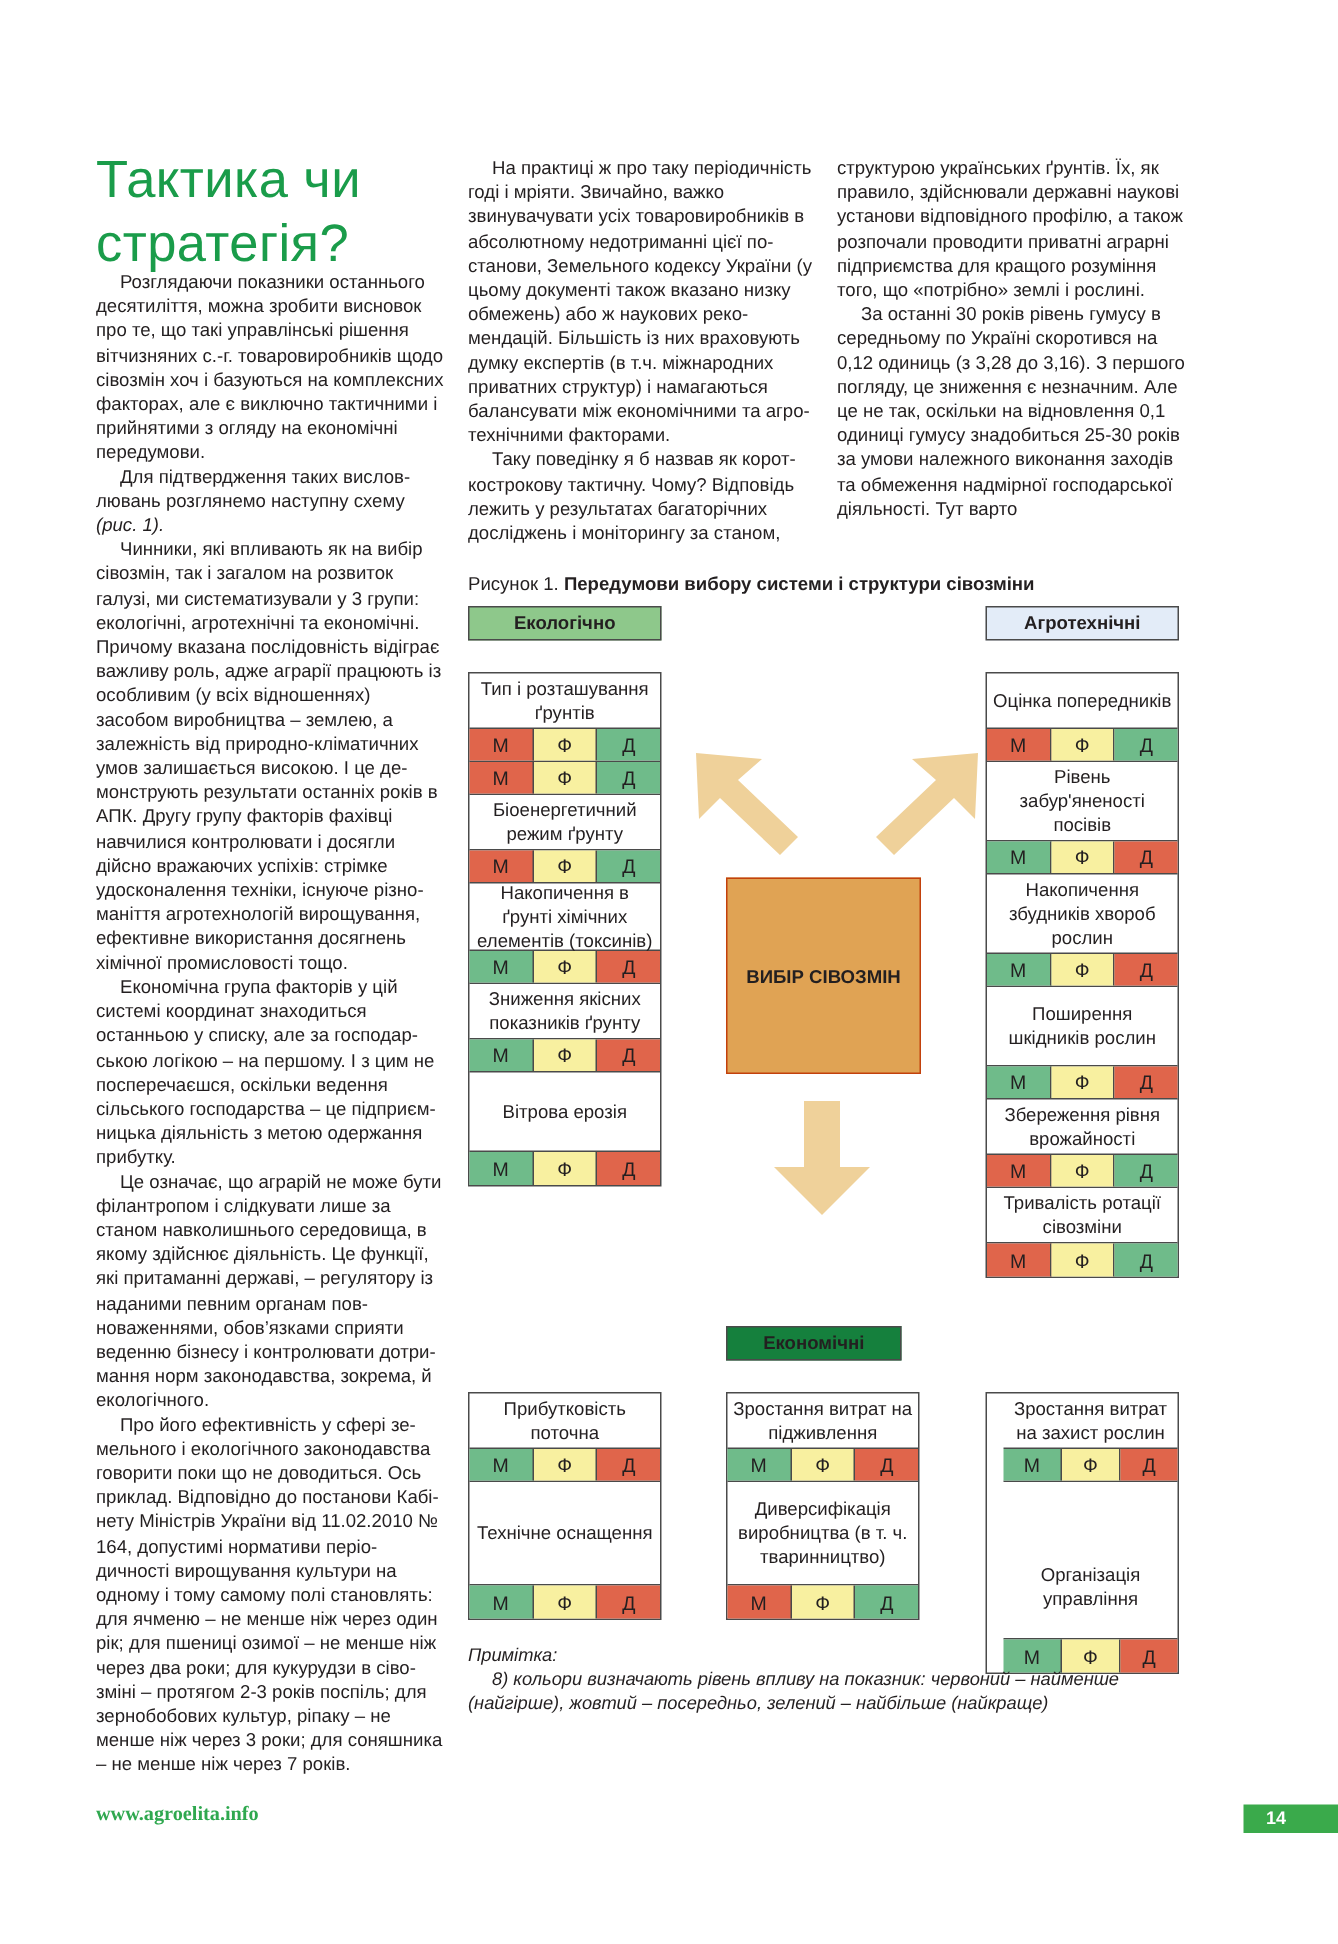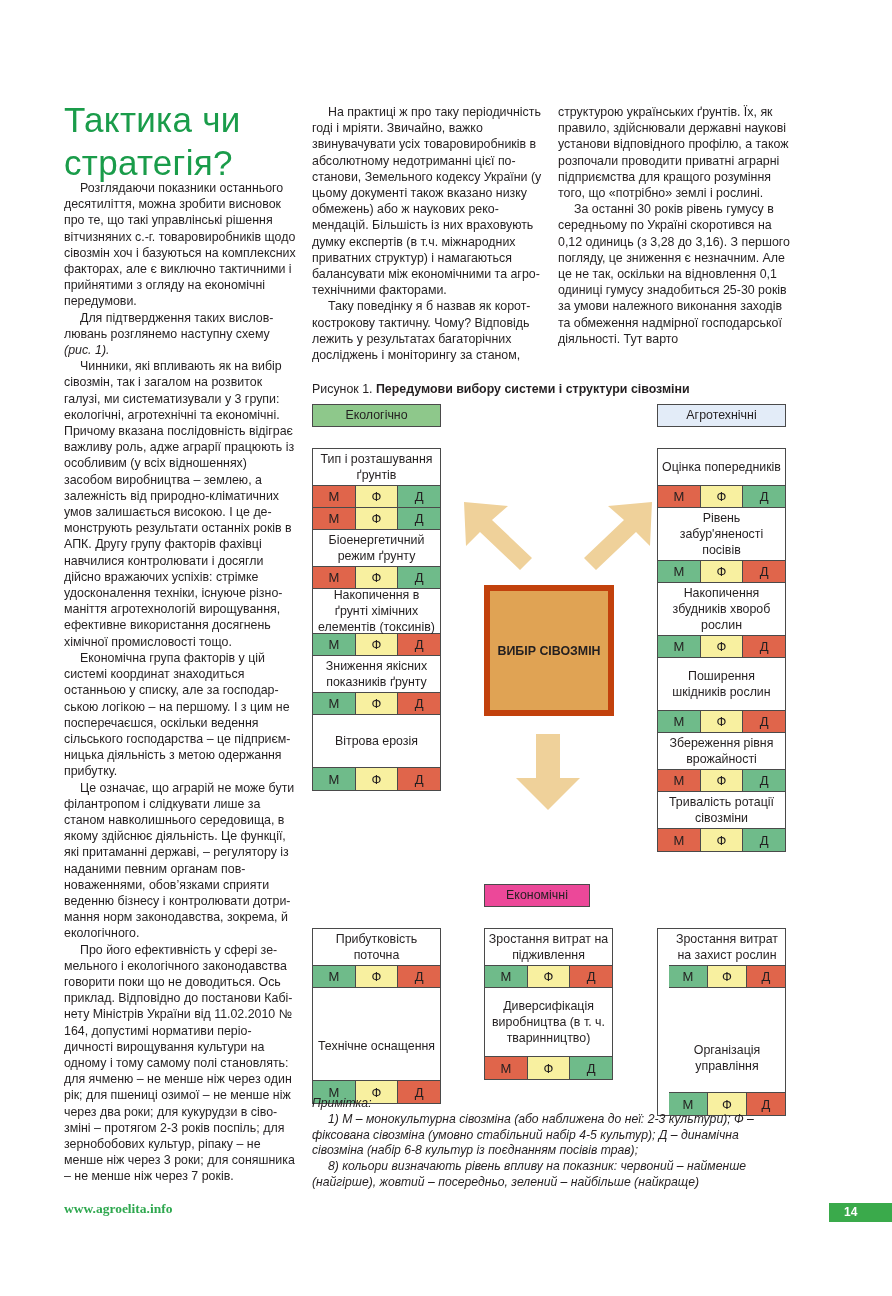--- a/index.html
+++ b/index.html
@@ -12,36 +12,36 @@
   .col p { text-indent: 0; }
   .col p.ind { text-indent: 16px; }
   .col1 { left: 64px; top: 180px; width: 232px; }
   .col2 { left: 312px; top: 104px; width: 232px; }
   .col3 { left: 558px; top: 104px; width: 234px; }
   .italic { font-style: italic; }
 
   .caption { position: absolute; left: 312px; top: 382px; font-size: 12.4px; color: #231f20; }
   .caption b { font-weight: bold; }
 
-  .hdr { position: absolute; height: 23px; border: 1px solid #4a4a4a; font-weight: normal; font-size: 12.4px; text-align: center; line-height: 21px; color: #231f20; }
+  .hdr { position: absolute; height: 23px; border: 1px solid #4a4a4a; font-weight: bold; font-size: 12.4px; text-align: center; line-height: 21px; color: #231f20; }
   .hdr-eco { left: 312px; top: 404px; width: 129px; background: #8ec88b; }
   .hdr-agro { left: 657px; top: 404px; width: 129px; background: #e3ecf8; }
-  .hdr-econ { left: 484px; top: 884px; width: 106px; background: #ec4899; }
+  .hdr-econ { left: 484px; top: 884px; width: 117px; background: #15803d; }
 
   .box { position: absolute; border: 1px solid #4a4a4a; background: #fff; width: 129px; }
   .factor { display: flex; align-items: center; justify-content: center; text-align: center; font-size: 12.4px; line-height: 16px; padding: 0 3px; color: #231f20; border-bottom: 1px solid #4a4a4a; }
   .rating { display: flex; height: 22px; border-bottom: 1px solid #4a4a4a; }
   .box .rating:last-child { border-bottom: none; }
   .cell { flex: 1; display: flex; align-items: center; justify-content: center; font-size: 13px; color: #231f20; border-right: 1px solid #4a4a4a; }
   .cell:last-child { border-right: none; }
   .c-red { background: #e0654b; }
   .c-yellow { background: #f8f0a0; }
   .c-green { background: #6fbb8a; }
 
-  .center-box { position: absolute; left: 484px; top: 585px; width: 130px; height: 131px; background: #e0a354; border: 6px solid #c2410c; display: flex; align-items: center; justify-content: center; font-weight: bold; font-size: 12.4px; color: #231f20; }
+  .center-box { position: absolute; left: 484px; top: 585px; width: 130px; height: 131px; background: #e0a354; border: 1px solid #c2410c; display: flex; align-items: center; justify-content: center; font-weight: bold; font-size: 12.4px; color: #231f20; }
 
   .arrow { position: absolute; }
 
   .note { position: absolute; left: 312px; top: 1096px; width: 460px; font-size: 12.2px; line-height: 15.8px; font-style: italic; color: #231f20; }
   .note p.ind { text-indent: 16px; }
 
   .site { position: absolute; left: 64px; top: 1201px; font-family: "Liberation Serif", "DejaVu Serif", serif; font-weight: bold; font-size: 13.5px; color: #2fa84f; }
   .page-num { position: absolute; left: 829px; top: 1203px; width: 63px; height: 19px; background: #3aaa4b; color: #fff; font-weight: bold; font-size: 12px; line-height: 19px; padding-left: 15px; }
 </style>
 </head>
@@ -151,21 +151,21 @@
       <div class="cell c-green">Д</div>
     </div>
   </div>
 <div class="box" id="box-econ-0" style="left:312px; top:928px;">
     <div class="factor" style="height: 37px;">Прибутковість поточна</div>
     <div class="rating">
       <div class="cell c-green">М</div>
       <div class="cell c-yellow">Ф</div>
       <div class="cell c-red">Д</div>
     </div>
-    <div class="factor" style="height: 69px; margin-top: 24px;">Технічне оснащення</div>
+    <div class="factor" style="height: 69px;">Технічне оснащення</div>
     <div class="rating">
       <div class="cell c-green">М</div>
       <div class="cell c-yellow">Ф</div>
       <div class="cell c-red">Д</div>
     </div>
   </div>
 <div class="box" id="box-econ-1" style="left:484px; top:928px;">
     <div class="factor" style="height: 37px;">Зростання витрат на підживлення</div>
     <div class="rating">
       <div class="cell c-green">М</div>
@@ -201,18 +201,17 @@
 </svg>
 <svg class="arrow" style="left:574px; top:500px;" width="80" height="72" viewBox="0 0 80 72">
   <polygon points="78,2 34,6 50,20 10,58 22,70 62,32 76,46" fill="#efd19a"></polygon>
 </svg>
 <svg class="arrow" style="left:516px; top:734px;" width="64" height="78" viewBox="0 0 64 78">
   <polygon points="20,0 44,0 44,44 64,44 32,76 0,44 20,44" fill="#efd19a"></polygon>
 </svg>
 
 <div class="note">
   <p>Примітка:</p>
-  <p class="ind">1) М – монокультурна сівозміна (або наближена до неї: 2-3 культури); Ф – фіксована сівозміна (умовно стабільний набір 4-5 культур); Д – динамічна сівозміна (набір 6-8 культур із поєднанням посівів трав);</p>
   <p class="ind">8) кольори визначають рівень впливу на показник: червоний – найменше (найгірше), жовтий – посередньо, зелений – найбільше (найкраще)</p>
 </div>
 
 <div class="site">www.agroelita.info</div>
 <div class="page-num">14</div>
 
 </body></html>

